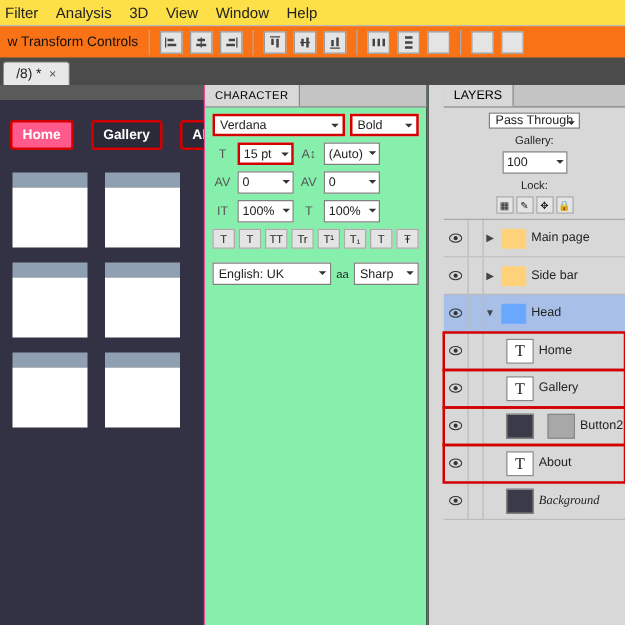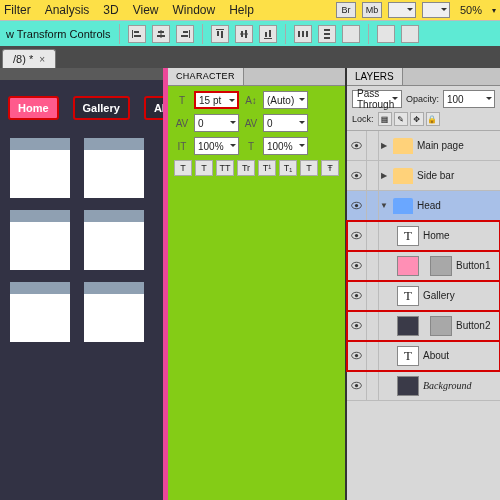--- a/index.html
+++ b/index.html
@@ -8,21 +8,21 @@
   
   .menubar { height: 20px; background: #fde047; display: flex; align-items: center; padding: 0 4px; gap: 14px; font-size: 12px; }
   .menubar .menu-text { cursor: default; }
   .menubar .right { margin-left: auto; display: flex; align-items: center; gap: 6px; }
   .menubar .iconbtn { width: 20px; height: 16px; background: #e6e6e6; border: 1px solid #888; display: flex; align-items: center; justify-content: center; font-size: 9px; }
   .menubar .dd { width: 28px; height: 16px; border: 1px solid #888; background:#efefef; position:relative; }
   .menubar .dd::after{content:"";position:absolute;right:2px;top:5px;border:3px solid transparent;border-top-color:#333;}
   .zoom { font-size: 11px; padding: 0 4px; }
 
   
-  .optbar { height: 26px; background: #5eead4; border-top:1px solid #bbb; display: flex; align-items: center; padding: 0 6px; gap: 6px; font-size: 11px; }
+  .optbar { height: 26px; background: #f97316; border-top:1px solid #bbb; display: flex; align-items: center; padding: 0 6px; gap: 6px; font-size: 11px; }
   .opt-label { color:#111; }
   .sep { width:1px; height:20px; background:#aaa; margin:0 2px;}
   .smbtn { width:18px; height:18px; background:#e4e4e4; border:1px solid #9a9a9a; display:flex;align-items:center;justify-content:center; }
   .smbtn svg{width:12px;height:12px;}
 
   
   .tabbar { height: 22px; display:flex; align-items:flex-end; padding-left:2px; }
   .doctab { background:#e8e8e8; color:#222; padding:3px 10px; font-size:11px; border:1px solid #777; border-bottom:none; border-radius:3px 3px 0 0; display:flex; align-items:center; gap:6px;}
   .doctab .x { font-size:10px; color:#555;}
 
@@ -35,43 +35,43 @@
   .nav { display:flex; gap:14px; padding:16px 8px 18px; justify-content:flex-start; }
   .navbtn { padding:4px 8px; color:#fff; font-size:11px; font-weight:bold; border:2px solid #d40000; border-radius:3px;}
   .navbtn.home { background:#ff5a8c; }
   .navbtn.dark { background:#2a2a38; }
   .grid { display:grid; grid-template-columns: repeat(2,60px); gap:12px 14px; padding:0 10px; }
   .card { width:60px; }
   .card .thumb { height:12px; background:#8fa0b2; }
   .card .body { height:48px; background:#fff; }
 
   
-  .charpanel { flex: 0 0 170px; background:#84cc16; border-left:5px solid #ec4899; border-right:1px solid #333;text-align:right; }
+  .charpanel { flex: 0 0 170px; background:#86efac; border-left:1px solid #ec4899; border-right:1px solid #333;text-align:right; }
   .paneltabs { display:flex; background:#c4c4c4; border-bottom:1px solid #888; height:18px; font-size:9px; letter-spacing:0.3px;}
   .ptab { padding:3px 8px; color:#555;}
   .ptab.active { background:#d8d8d8; color:#000; border-right:1px solid #888;}
   .charbody { padding:5px 6px; display:flex; flex-direction:column; gap:5px; }
   .row { display:flex; gap:4px; align-items:center; }
   .select { background:#fff; border:1px solid #808080; height:18px; display:flex; align-items:center; padding:0 4px; font-size:10px; position:relative; }
   .select::after { content:""; position:absolute; right:3px; top:6px; border:3px solid transparent; border-top-color:#333;}
   .redbox { border:2px solid #d40000 !important; }
   .picon { width:16px; height:16px; display:flex; align-items:center; justify-content:center; font-size:10px; color:#555;}
   .numinput { background:#fff; border:1px solid #808080; height:18px; width:45px; display:flex; align-items:center; padding:0 3px; font-size:10px; position:relative;}
   .numinput::after{content:"";position:absolute;right:2px;top:6px;border:3px solid transparent;border-top-color:#333;}
   .colorwell{ width:20px; height:14px; background:#000; border:1px solid #888;}
   .faux-row { display:flex; gap:3px; }
   .fbtn{ width:18px;height:16px;border:1px solid #aaa;background:#e4e4e4;display:flex;align-items:center;justify-content:center;font-size:9px;}
   .stretch{flex:1;}
 
   
-  .layerspanel { flex: 1; background:#d8d8d8; border-left:1px solid #333; font-size:10px; }
+  .layerspanel { flex: 1; background:#d8d8d8; border-left:1px solid #333; font-size:10px;padding-left:12px; }
   .lhdr { display:flex; background:#c4c4c4; border-bottom:1px solid #888; height:18px;}
   .lhdr .ptab.active{border-right:1px solid #888;}
   .lopts { padding:4px 5px; display:flex; flex-direction:column; gap:4px; border-bottom:1px solid #aaa;}
-  .lopts .row{gap:4px;}
+  .lopts .row{gap:4px;flex-direction:column;}
   .mini{font-size:9px;}
   .lockicons{display:flex;gap:2px;}
   .lockicons .li{width:14px;height:14px;border:1px solid #aaa;background:#e4e4e4;display:flex;align-items:center;justify-content:center;font-size:8px;}
 
   .layerlist { }
   .layer { display:flex; align-items:center; height:30px; border-bottom:1px solid #bbb; background:#d8d8d8;}
   .layer.sel{ background:#a8c0e8; }
   .layer .eye { width:20px; display:flex; align-items:center; justify-content:center; border-right:1px solid #bbb; height:100%;}
   .layer .spacer{ width:12px; height:100%; border-right:1px solid #bbb;}
   .layer .indent{ display:inline-block;}
@@ -93,28 +93,20 @@
 </head>
 <body>
 
 <div class="menubar">
   <span class="menu-text">Filter</span>
   <span class="menu-text">Analysis</span>
   <span class="menu-text">3D</span>
   <span class="menu-text">View</span>
   <span class="menu-text">Window</span>
   <span class="menu-text">Help</span>
-  <div class="right">
-    <div class="iconbtn">Br</div>
-    <div class="iconbtn">Mb</div>
-    <div class="dd"></div>
-    <div class="dd"></div>
-    <span class="zoom">50%</span>
-    <span style="font-size:8px;">▾</span>
-  </div>
 </div>
 
 <div class="optbar">
   <span class="opt-label">w Transform Controls</span>
   <div class="sep"></div>
   <div class="smbtn">
       <svg viewBox="0 0 12 12">
         <rect x="1" y="2" width="1" height="8" fill="#444"></rect>
         <rect x="3" y="3" width="5" height="2" fill="#444"></rect>
         <rect x="3" y="7" width="7" height="2" fill="#444"></rect>
@@ -220,20 +212,28 @@
           </div>
       </div>
     </div>
   </div>
 
   <div class="charpanel">
     <div class="paneltabs">
       <div class="ptab active">CHARACTER</div>
     </div>
     <div class="charbody">
+      <div class="row">
+        <div class="select redbox stretch">
+            <span>Verdana</span>
+          </div>
+        <div class="select redbox" style="width:55px">
+            <span>Bold</span>
+          </div>
+      </div>
       <div class="row">
         <span class="picon">T</span>
         <div class="numinput redbox">
             <span>15 pt</span>
           </div>
         <span class="picon">A↕</span>
         <div class="numinput">
             <span>(Auto)</span>
           </div>
       </div>
@@ -260,33 +260,42 @@
       <div class="faux-row">
         <div class="fbtn">T</div>
         <div class="fbtn">T</div>
         <div class="fbtn">TT</div>
         <div class="fbtn">Tr</div>
         <div class="fbtn">T¹</div>
         <div class="fbtn">T₁</div>
         <div class="fbtn">T</div>
         <div class="fbtn">Ŧ</div>
       </div>
+      <div class="row" style="margin-top:6px">
+        <div class="select stretch">
+            <span>English: UK</span>
+          </div>
+        <span class="mini">aa</span>
+        <div class="select" style="width:52px">
+            <span>Sharp</span>
+          </div>
+      </div>
     </div>
   </div>
 
   <div class="layerspanel">
     <div class="lhdr">
       <div class="ptab active">LAYERS</div>
     </div>
     <div class="lopts">
       <div class="row">
         <div class="select stretch">
             <span>Pass Through</span>
           </div>
-        <span class="mini">Opacity:</span>
+        <span class="mini">Gallery:</span>
         <div class="numinput" style="width:52px">
             <span>100</span>
           </div>
       </div>
       <div class="row">
         <span class="mini">Lock:</span>
         <div class="lockicons">
           <div class="li">▦</div>
           <div class="li">✎</div>
           <div class="li">✥</div>
@@ -344,35 +353,20 @@
             </svg>
           </div>
         <div class="spacer"></div>
         <span class="indent" style="width:14px"></span>
         <div class="thumb">
             <span class="T">T</span>
           </div>
         <span class="lname">Home</span>
       </div>
 
-      <div class="layer redoutline">
-        <div class="eye">
-            <svg viewBox="0 0 16 16">
-              <ellipse cx="8" cy="8" rx="6" ry="4" fill="none" stroke="#333"></ellipse>
-              <circle cx="8" cy="8" r="2" fill="#333"></circle>
-            </svg>
-          </div>
-        <div class="spacer"></div>
-        <span class="indent" style="width:14px"></span>
-        <div class="dualthumb">
-          <div class="thumb pink"></div>
-          <div class="thumb grey"></div>
-        </div>
-        <span class="lname">Button1</span>
-      </div>
 
       <div class="layer redoutline">
         <div class="eye">
             <svg viewBox="0 0 16 16">
               <ellipse cx="8" cy="8" rx="6" ry="4" fill="none" stroke="#333"></ellipse>
               <circle cx="8" cy="8" r="2" fill="#333"></circle>
             </svg>
           </div>
         <div class="spacer"></div>
         <span class="indent" style="width:14px"></span>

